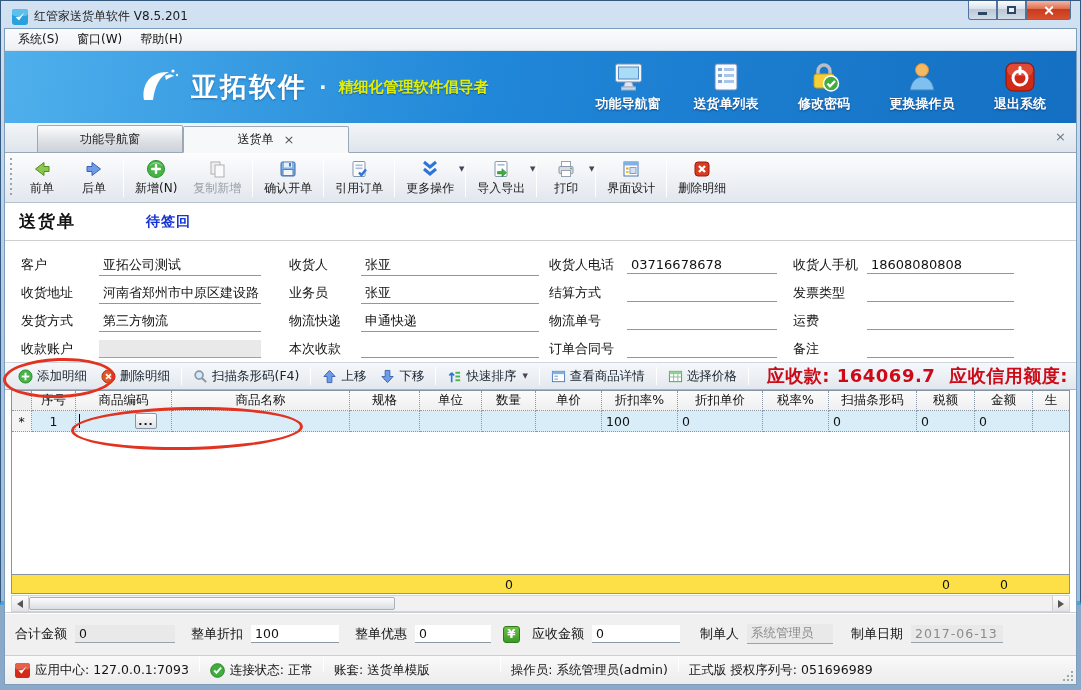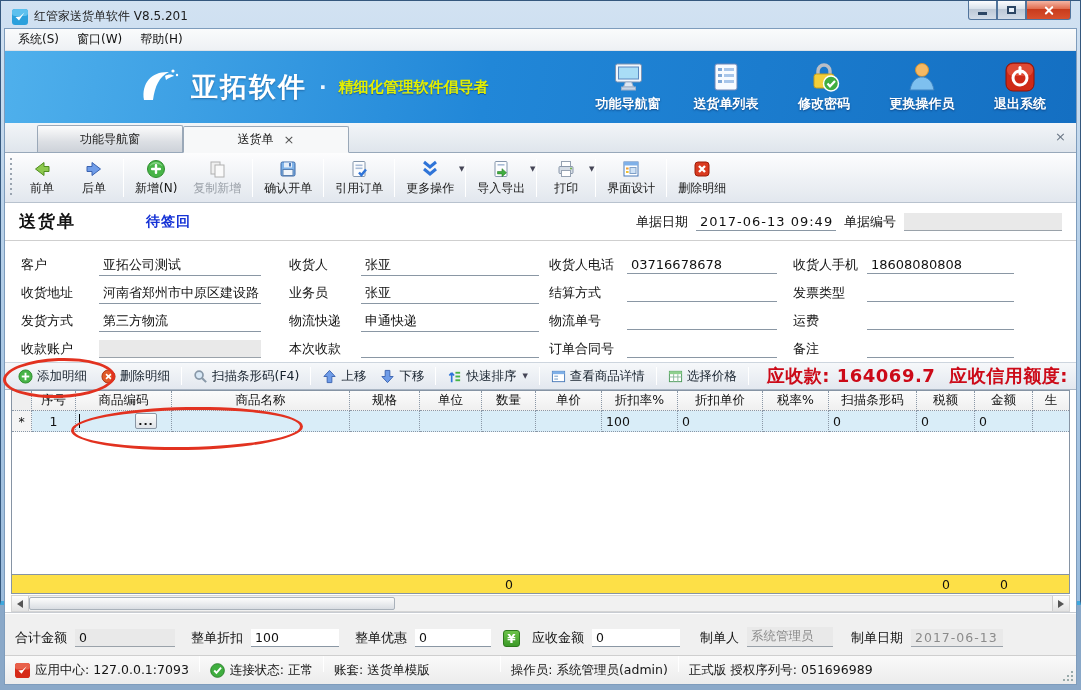--- a/index.html
+++ b/index.html
@@ -90,21 +90,21 @@
   .caret{position:absolute;left:3px;top:3px;width:1px;height:14px;background:#000;}
   .ell-btn{position:absolute;right:14px;top:2px;width:22px;height:16px;border:1px solid #8a96a4;border-radius:2px;background:linear-gradient(#fcfcfc,#dfe3e8);display:flex;align-items:center;justify-content:center;font-weight:bold;font-size:11px;letter-spacing:1px;cursor:pointer;}
   
   .hscroll{height:17px;margin:1px 6px 0 6px;background:#f1f1f1;border:1px solid #d5d5d5;display:flex;align-items:stretch;}
   .sc-btn{width:17px;background:linear-gradient(#fdfdfd,#e3e3e3);border-right:1px solid #cfcfcf;display:flex;align-items:center;justify-content:center;cursor:pointer;}
   .sc-btn.right{border-right:none;border-left:1px solid #cfcfcf;margin-left:auto;}
   .tri-l{width:0;height:0;border-style:solid;border-width:4px 6px 4px 0;border-color:transparent #555 transparent transparent;}
   .tri-r{width:0;height:0;border-style:solid;border-width:4px 0 4px 6px;border-color:transparent transparent transparent #555;}
   .sc-thumb{width:366px;margin:1px 0;background:linear-gradient(#fdfdfd,#d9dde2);border:1px solid #a9b1ba;border-radius:2px;cursor:pointer;}
   
-  .footer{height:43px;background:#f0f0f0;border-top:1px solid #c8ccd2;box-shadow:inset 0 1px 0 #fff;display:flex;align-items:flex-end;padding:8px 10px;white-space:nowrap;gap:8px;}
+  .footer{height:43px;background:#f0f0f0;border-top:1px solid #c8ccd2;box-shadow:inset 0 1px 0 #fff;display:flex;align-items:center;padding:0 10px;white-space:nowrap;gap:8px;}
   .footer .u-field{font-size:12.5px;}
   .f-box{width:100px;} .f-u{width:88px;background:#fff;}
   .yen-ico{width:17px;height:17px;border-radius:3px;background:linear-gradient(#6cc24a,#3c9a28);color:#fff;font-weight:bold;font-size:12px;display:flex;align-items:center;justify-content:center;border:1px solid #2d7a1c;margin:0 4px;cursor:pointer;}
   
   .statusbar{height:29px;background:linear-gradient(#fafafa,#ececec);border-top:1px solid #cfcfcf;display:flex;padding:0 10px;gap:10px;white-space:nowrap;position:relative;}
   .sb-sep{width:1px;height:16px;background:#c4c4c4;border-right:1px solid #fff;}
   .sb-item{display:flex;align-items:center;gap:5px;font-size:12.5px;color:#151515;}
   .grip{position:absolute;right:3px;bottom:3px;width:11px;height:11px;background:
     radial-gradient(circle at 2px 10px,#9aa 1.2px,transparent 1.4px),
     radial-gradient(circle at 6px 10px,#9aa 1.2px,transparent 1.4px),
@@ -360,26 +360,20 @@
           </span>
         <span class="lbl">删除明细</span>
       </div>
     </div>
 
     <div class="docwrap">
 
       <div class="dochead">
         <span class="doc-title">送货单</span>
         <span class="doc-status">待签回</span>
-        <div class="doc-right">
-          <span class="fld-label">单据日期</span>
-          <div class="u-field doc-date">2017-06-13 09:49</div>
-          <span class="fld-label">单据编号</span>
-          <div class="u-field g-field doc-no"></div>
-        </div>
       </div>
 
       <div class="form">
         <span class="fld-label">客户</span>
         <div class="u-field">亚拓公司测试</div>
         <span class="fld-label i2">收货人</span>
         <div class="u-field">张亚</div>
         <span class="fld-label i3">收货人电话</span>
         <div class="u-field">03716678678</div>
         <span class="fld-label i4">收货人手机</span>

